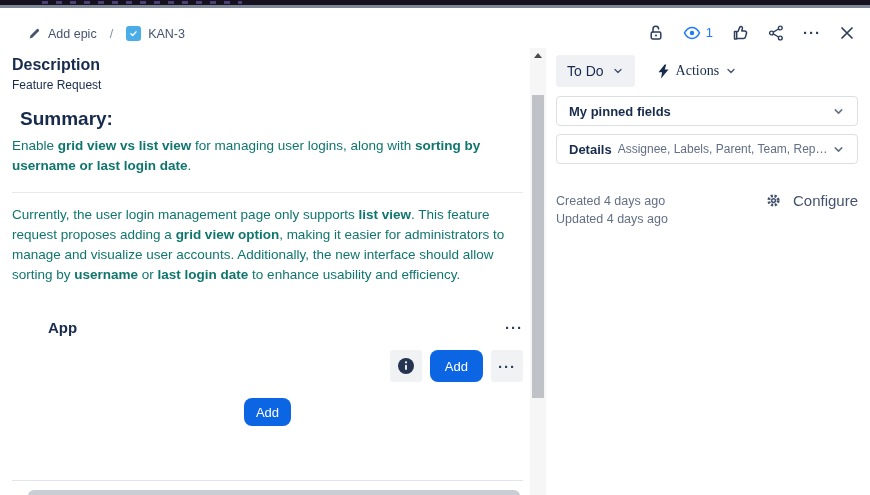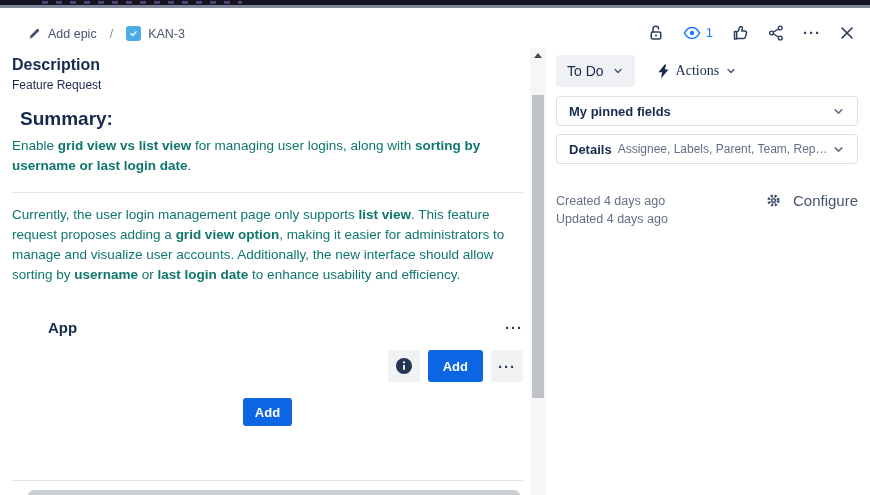--- a/index.html
+++ b/index.html
@@ -33,21 +33,21 @@
   .h-desc { font-size:16px; font-weight:600; margin:6px 0 4px; }
   .desc-value { font-size:12px; margin-bottom:16px; }
   .p-label { font-size:19px; font-weight:700; margin:12px 8px 6px; }
   .rich { font-size:13.5px; line-height:20px; color:#0f766e; }
   .divider { border:0; border-top:1px solid #e7e9ee; margin:16px 0 12px; }
   .app-head { display:flex; align-items:center; justify-content:space-between; margin-top:34px;margin-left:36px; }
   .app-title { font-size:15px; font-weight:600; }
   .app-btn-row { display:flex; justify-content:flex-end; align-items:center; gap:8px; margin-top:14px; }
   .sq-btn { width:32px; height:32px; border:0; border-radius:3px; background:#F1F2F4;
     display:flex; align-items:center; justify-content:center; cursor:pointer; }
-  .btn-blue { border:0; border-radius:3px; background:#0C66E4; color:#fff; font-weight:700;
+  .btn-blue { border:0; border-radius:8px; background:#0C66E4; color:#fff; font-weight:400;
     font-size:13px; height:32px; padding:0 15px; cursor:pointer; font-family:inherit; }
   .embed-prompt { text-align:center; margin-top:46px; font-size:13.5px; }
   .embed-add-wrap { text-align:center; margin-top:16px; }
   .btn-blue.small { height:28px; padding:0 12px; }
   .bottom-divider { position:absolute; left:12px; width:511px; top:480px; border:0;
     border-top:1px solid #e2e4ea; margin:0; }
   .bottom-bar { position:absolute; left:28px; width:492px; top:490px; height:6px;
     background:#c9cdd4; border-radius:6px 6px 0 0; }
 
   

